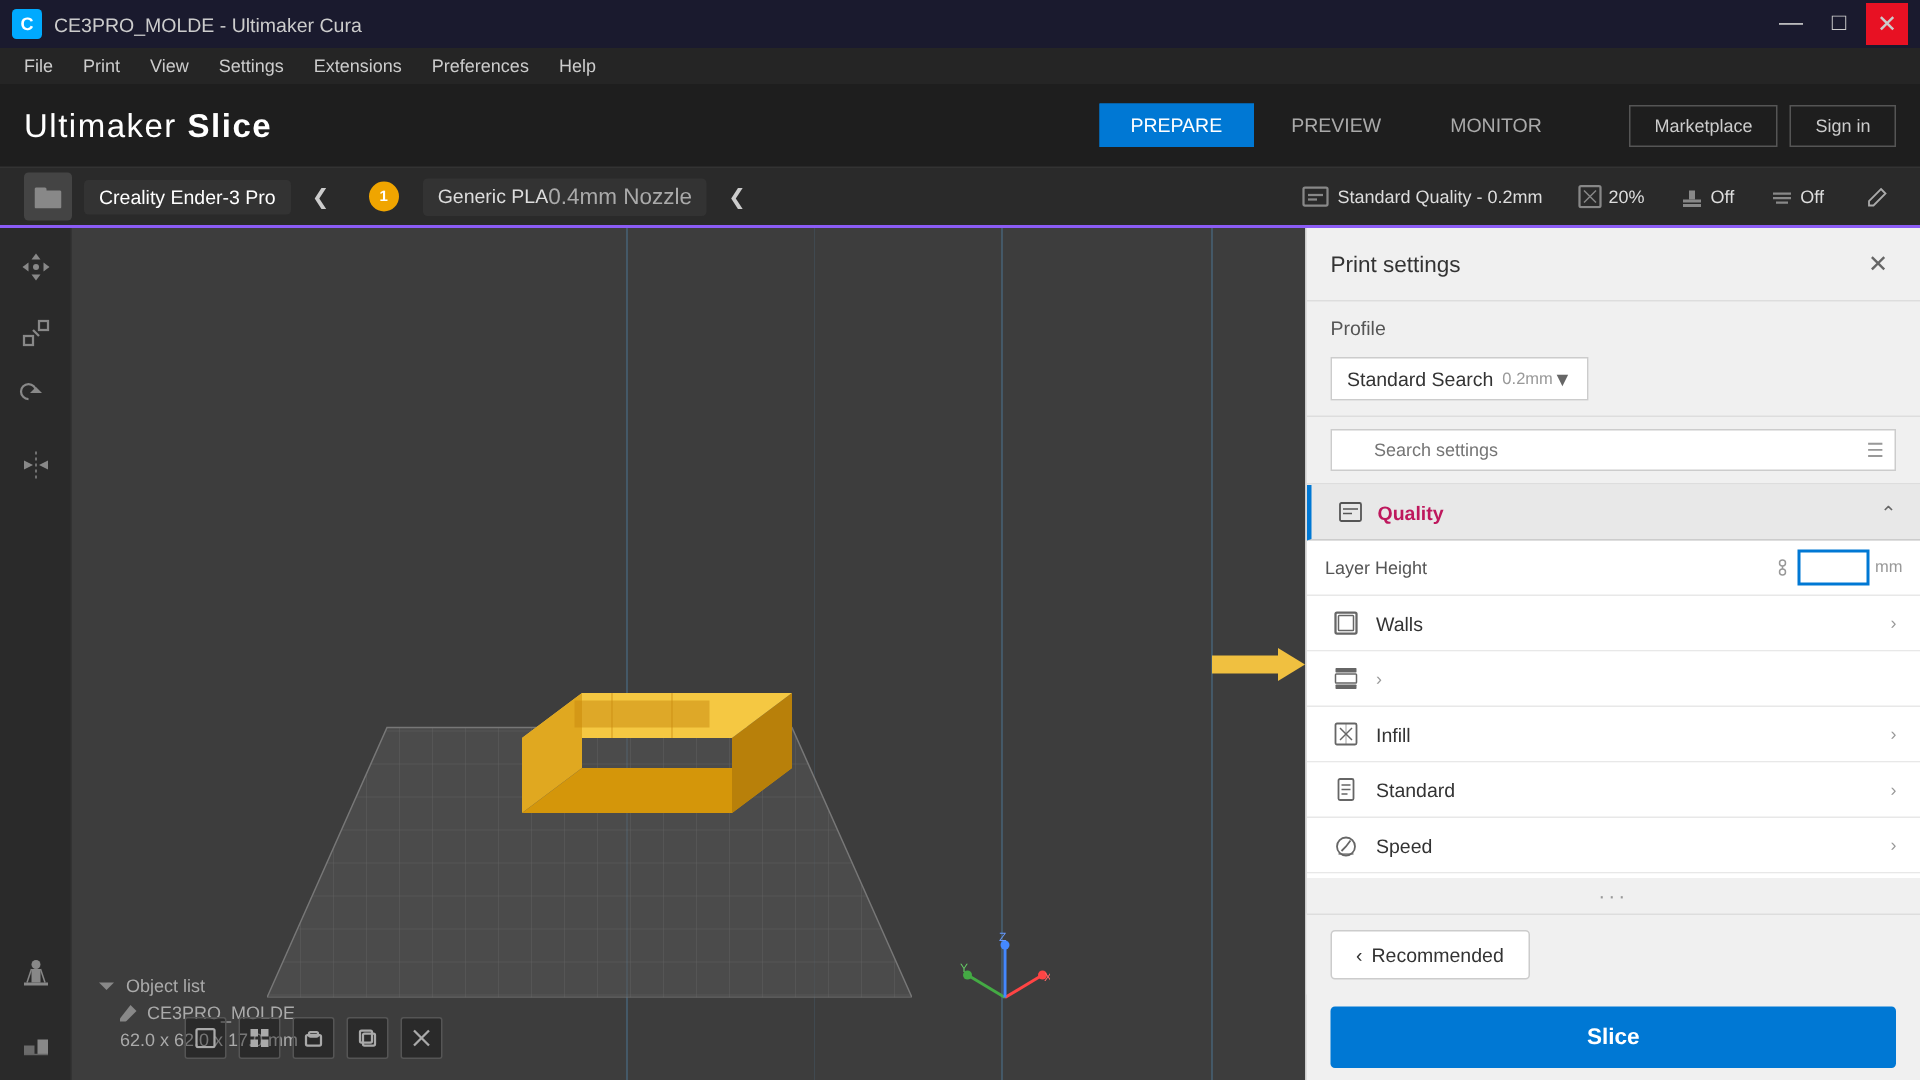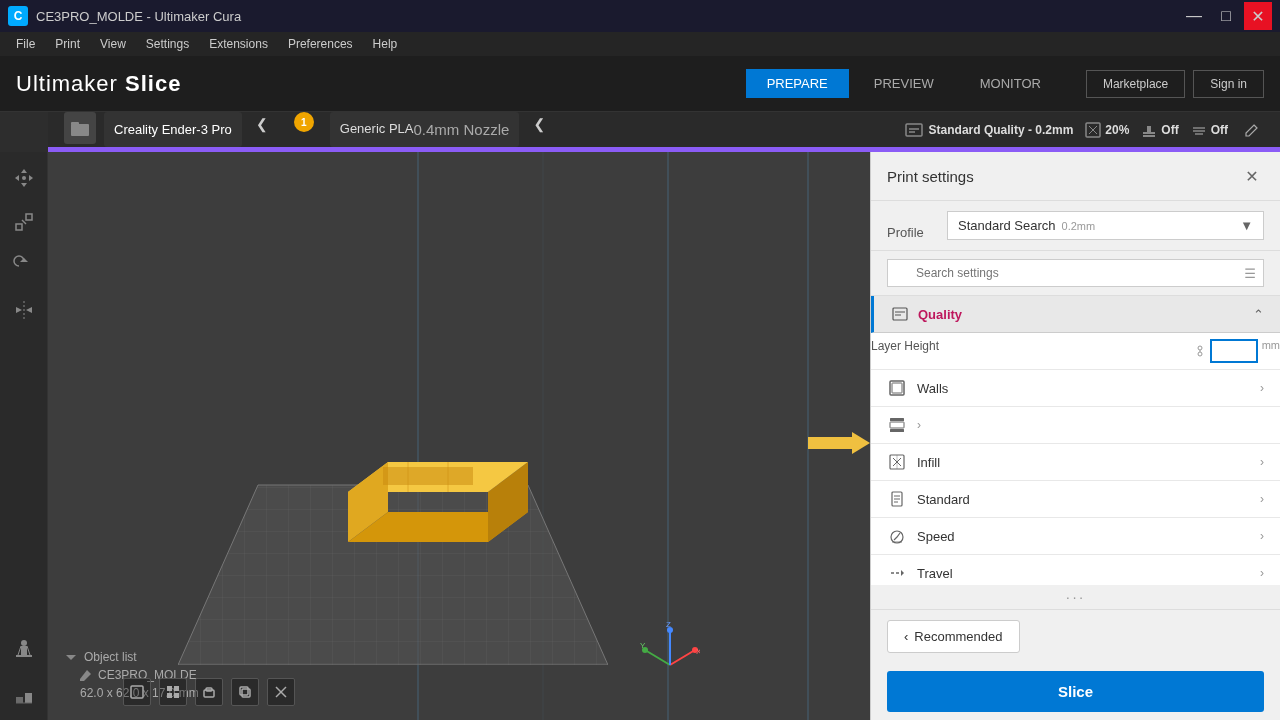--- a/index.html
+++ b/index.html
@@ -18,30 +18,30 @@
     .menu-bar { height: 24px; background: #252525; display: flex; align-items: center; padding: 0 8px; gap: 4px; }
     .menu-item { padding: 2px 8px; color: #ccc; cursor: pointer; font-size: 12px; }
 
     
     .header { height: 56px; background: #1e1e1e; display: flex; align-items: center; padding: 0 16px; gap: 16px; border-bottom: 1px solid #333; }
     .brand { font-size: 22px; font-weight: 300; color: #fff; letter-spacing: 1px; }
     .brand strong { font-weight: 700; }
     .nav-tabs { display: flex; gap: 4px; margin-left: auto; }
     .nav-tab { padding: 6px 20px; background: transparent; border: 1px solid transparent; color: #aaa; cursor: pointer; font-size: 13px; }
     .nav-tab.active { background: #0078d4; color: #fff; border-color: #0078d4; }
-    .header-actions { display: flex; gap: 8px; margin-left: 8px; border-radius: 12px; }
+    .header-actions { display: flex; gap: 8px; margin-left: 21px; border-radius: 12px; }
     .header-btn { padding: 6px 16px; background: transparent; border: 1px solid #555; color: #ccc; cursor: pointer; font-size: 12px; }
 
     
-    .toolbar { height: 40px; background: #2a2a2a; display: flex; padding: 0 16px; gap: 8px; border-bottom: 5px solid #8b5cf6; margin-left: 48px; }
+    .toolbar { height: 40px; background: #2a2a2a; display: flex; align-items: center; padding: 0 16px; gap: 8px; border-bottom: 2px solid #8b5cf6; }
     .printer-selector { display: flex; align-items: center; gap: 8px; background: #333; padding: 4px 10px; border-radius: 3px; cursor: pointer; }
     .printer-nav-btn { width: 24px; height: 24px; background: transparent; border: none; color: #ccc; cursor: pointer; font-size: 14px; display: flex; align-items: center; justify-content: center; }
     .material-selector { display: flex; align-items: center; gap: 8px; background: #333; padding: 4px 10px; border-radius: 3px; cursor: pointer; margin-left: 8px; }
     .material-badge { width: 20px; height: 20px; background: #f0a500; border-radius: 50%; display: flex; align-items: center; justify-content: center; font-size: 10px; font-weight: bold; }
-    .toolbar-right { margin-left: auto; display: flex; align-items: center; gap: 12px; font-size: 12px; color: #ccc; font-weight: bold; }
+    .toolbar-right { margin-left: auto; display: flex; align-items: center; gap: 24px; font-size: 12px; color: #ccc; }
     .toolbar-stat { display: flex; align-items: center; gap: 4px; }
     .edit-icon { width: 24px; height: 24px; display: flex; align-items: center; justify-content: center; cursor: pointer; color: #aaa; }
 
     
     .main { display: flex; height: calc(720px - 32px - 24px - 56px - 40px); }
 
     
     .left-sidebar { width: 48px; background: #2a2a2a; border-right: 1px solid #333; display: flex; flex-direction: column; align-items: center; padding: 8px 0; gap: 8px; }
     .sidebar-icon { width: 36px; height: 36px; display: flex; align-items: center; justify-content: center; cursor: pointer; color: #888; border-radius: 4px; }
 
@@ -56,21 +56,21 @@
     .object-toolbar { position: absolute; bottom: 16px; left: 80px; display: flex; gap: 8px; }
     .obj-btn { width: 28px; height: 28px; background: rgba(0,0,0,0.3); border: 1px solid #555; display: flex; align-items: center; justify-content: center; cursor: pointer; color: #ccc; font-size: 14px; border-radius: 2px; }
 
     
     .right-panel { width: 410px; background: #f0f0f0; color: #333; border-left: 1px solid #ccc; display: flex; flex-direction: column; }
     .panel-header { padding: 12px 16px; display: flex; align-items: center; justify-content: space-between; border-bottom: 1px solid #ddd; }
     .panel-title { font-size: 15px; font-weight: 500; color: #333; }
     .panel-close { width: 24px; height: 24px; background: transparent; border: none; cursor: pointer; color: #666; font-size: 16px; }
 
     
-    .profile-row { padding: 10px 16px; display: flex; align-items: flex-end; border-bottom: 1px solid #ddd; }
+    .profile-row { padding: 10px 16px; display: flex; align-items: flex-start; gap: 12px; border-bottom: 1px solid #ddd; flex-direction: column; }
     .profile-label { font-size: 13px; color: #555; min-width: 60px; }
     .profile-select { flex: 1; padding: 6px 10px; border: 1px solid #ccc; background: #fff; color: #333; font-size: 13px; display: flex; align-items: center; justify-content: space-between; cursor: pointer; }
 
     
     .search-row { padding: 8px 16px; border-bottom: 1px solid #ddd; }
     .search-input { width: 100%; padding: 6px 24px 6px 28px; border: 1px solid #ccc; background: #fff; color: #333; font-size: 12px; position: relative; }
     .search-wrapper { position: relative; }
     .search-icon-abs { position: absolute; left: 8px; top: 50%; transform: translateY(-50%); color: #999; font-size: 12px; }
     .menu-icon { position: absolute; right: 8px; top: 50%; transform: translateY(-50%); color: #999; cursor: pointer; }
 
@@ -80,21 +80,21 @@
     .settings-list::-webkit-scrollbar-track { background: #f0f0f0; }
     .settings-list::-webkit-scrollbar-thumb { background: #bbb; }
 
     
     .section-header { display: flex; align-items: center; padding: 8px 16px; background: #e8e8e8; border-bottom: 1px solid #ccc; cursor: pointer; border-left: 3px solid #0078d4; }
     .section-header-icon { width: 20px; height: 20px; display: flex; align-items: center; justify-content: center; margin-right: 8px; color: #555; }
     .section-header-label { flex: 1; font-size: 13px; font-weight: 600; color: #be185d; }
     .section-chevron { color: #666; }
 
     
-    .layer-height-row { padding: 6px 0; display: flex; border-bottom: 1px solid #e8e8e8; background: #fff; }
+    .layer-height-row { padding: 6px 12px; display: flex; align-items: center; border-bottom: 1px solid #e8e8e8; background: #fff; }
     .layer-height-label { flex: 1; font-size: 12px; color: #555; }
     .layer-height-link { width: 20px; display: flex; align-items: center; justify-content: center; color: #999; cursor: pointer; }
     .layer-height-input { width: 48px; padding: 3px 6px; border: 2px solid #0078d4; background: #fff; color: #333; font-size: 12px; text-align: center; }
     .layer-height-unit { font-size: 11px; color: #999; margin-left: 4px; }
 
     
     .settings-item { display: flex; align-items: center; padding: 8px 16px; border-bottom: 1px solid #e8e8e8; background: #fff; cursor: pointer; }
     .settings-item-icon { width: 20px; height: 20px; display: flex; align-items: center; justify-content: center; margin-right: 10px; color: #666; font-size: 14px; }
     .settings-item-label { flex: 1; font-size: 13px; color: #333; }
     .settings-item-chevron { color: #999; font-size: 12px; }

